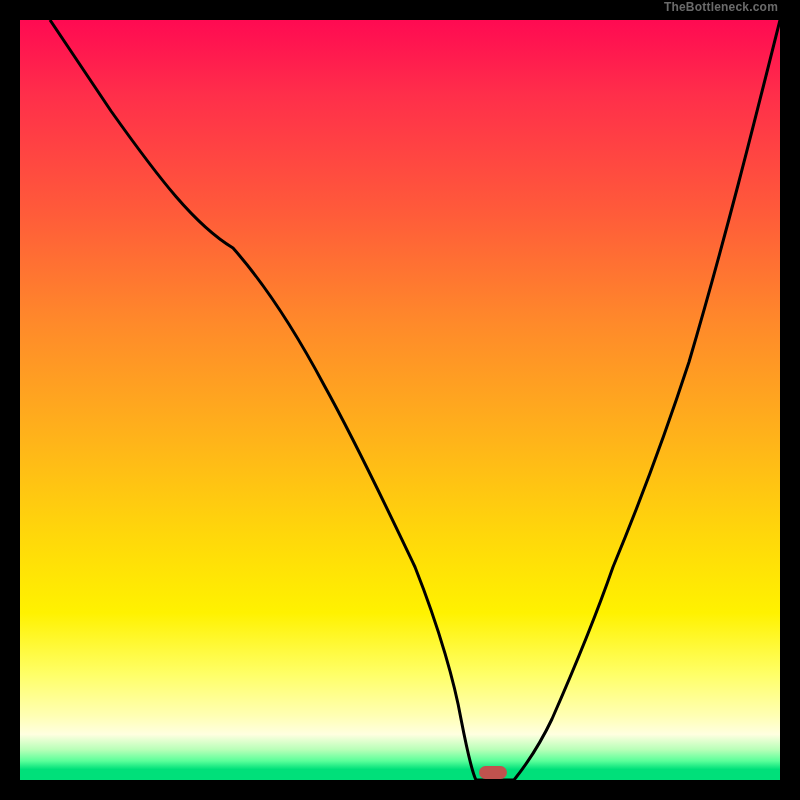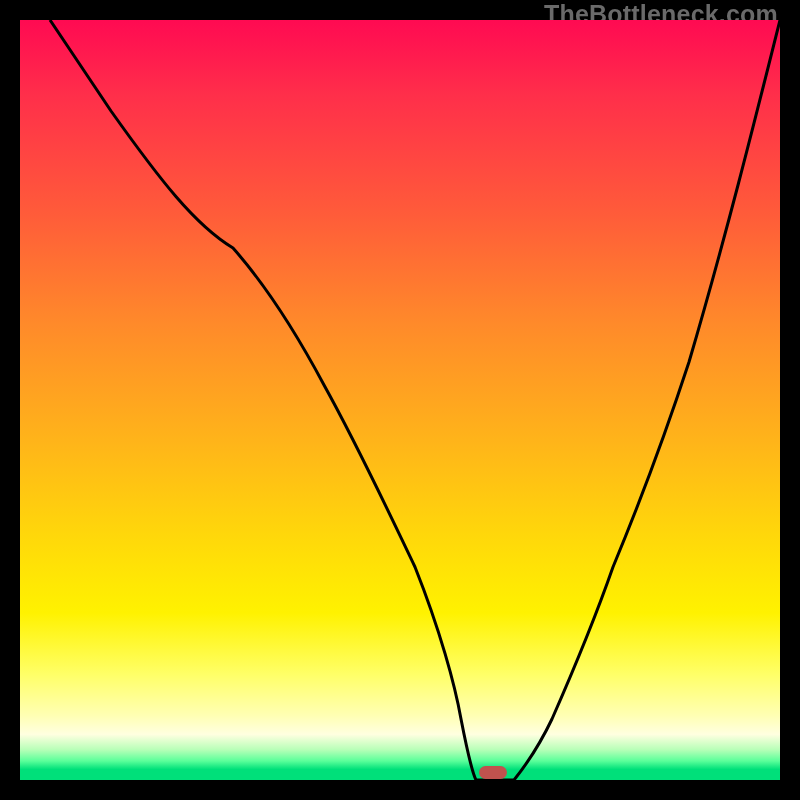--- a/index.html
+++ b/index.html
@@ -63,21 +63,21 @@
     width: 28px;
     height: 13px;
     background: #c0524e;
     border-radius: 7px;
   }
   .attribution {
     position: absolute;
     top: 0px;
     right: 22px;
     font-family: Arial, Helvetica, sans-serif;
-    font-size: 25px;
+    font-size: 12px;
     font-weight: 600;
     color: #6a6a6a;
     letter-spacing: 0.2px;
   }
 </style>
 </head>
 <body>
 
 <div class="frame">
   <div class="attribution">TheBottleneck.com</div>

